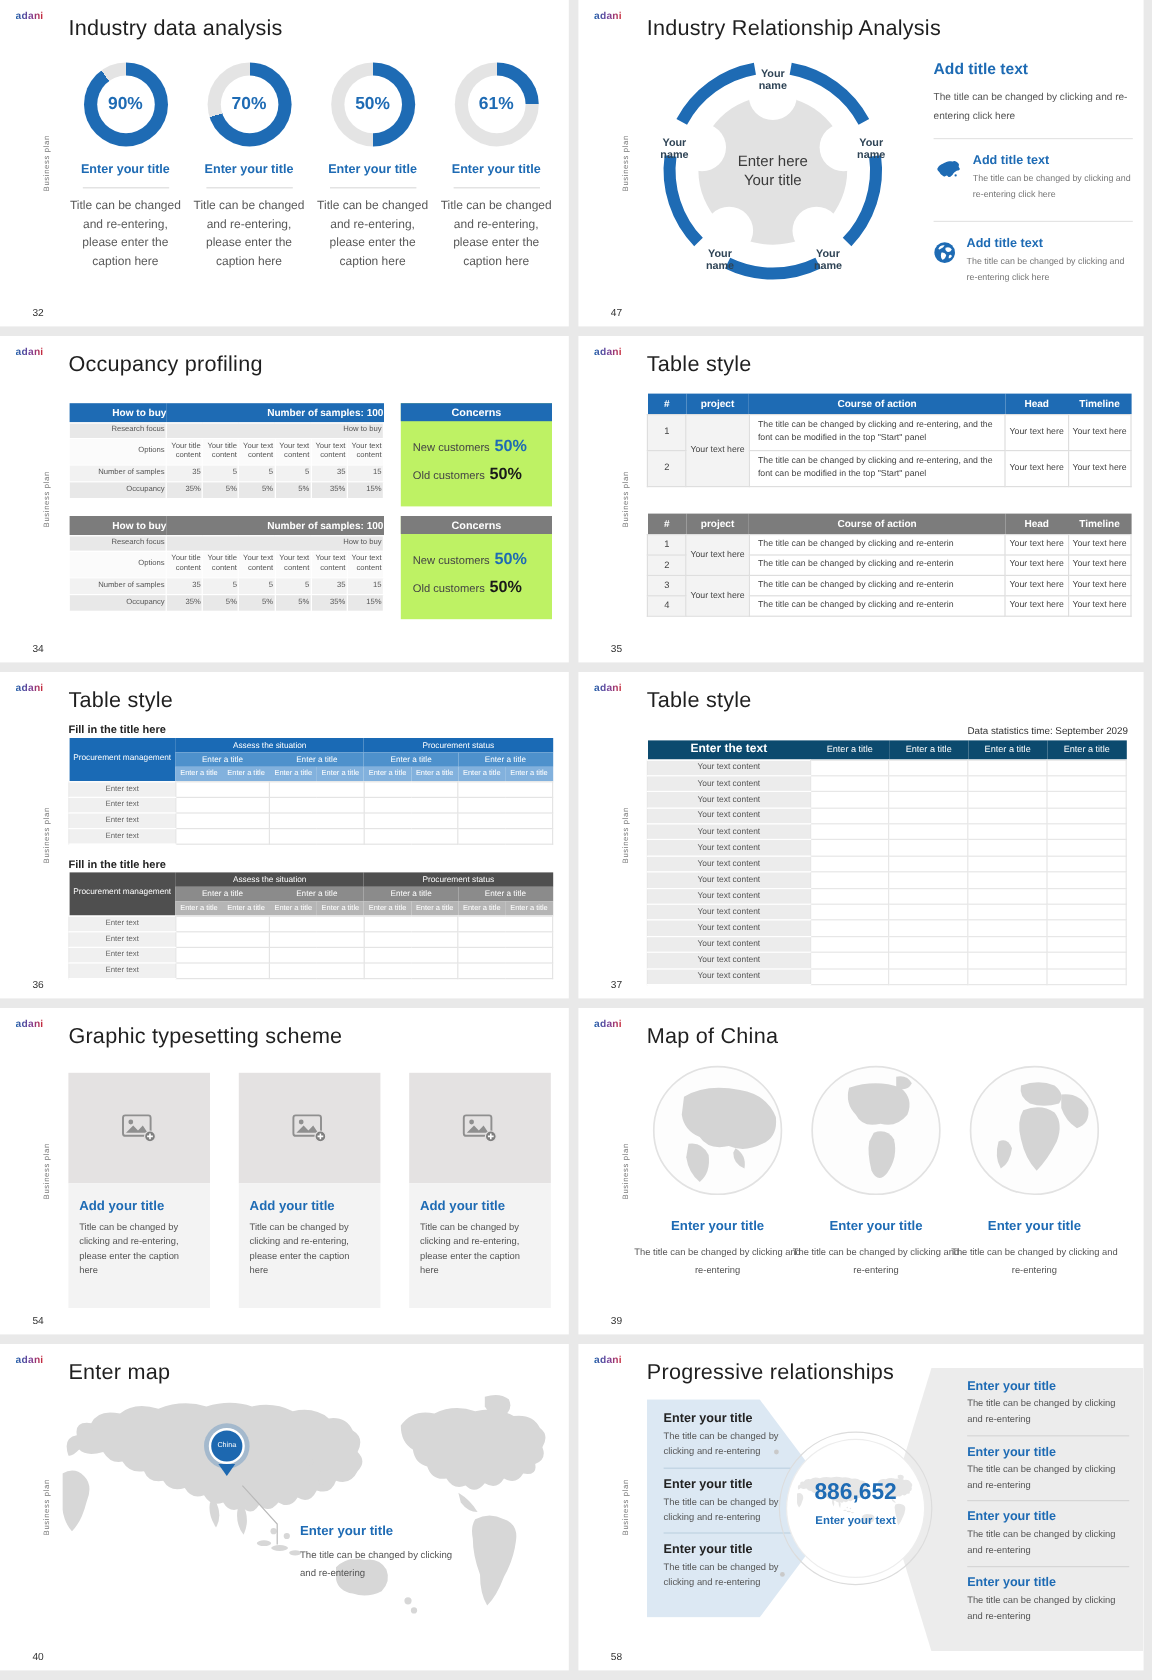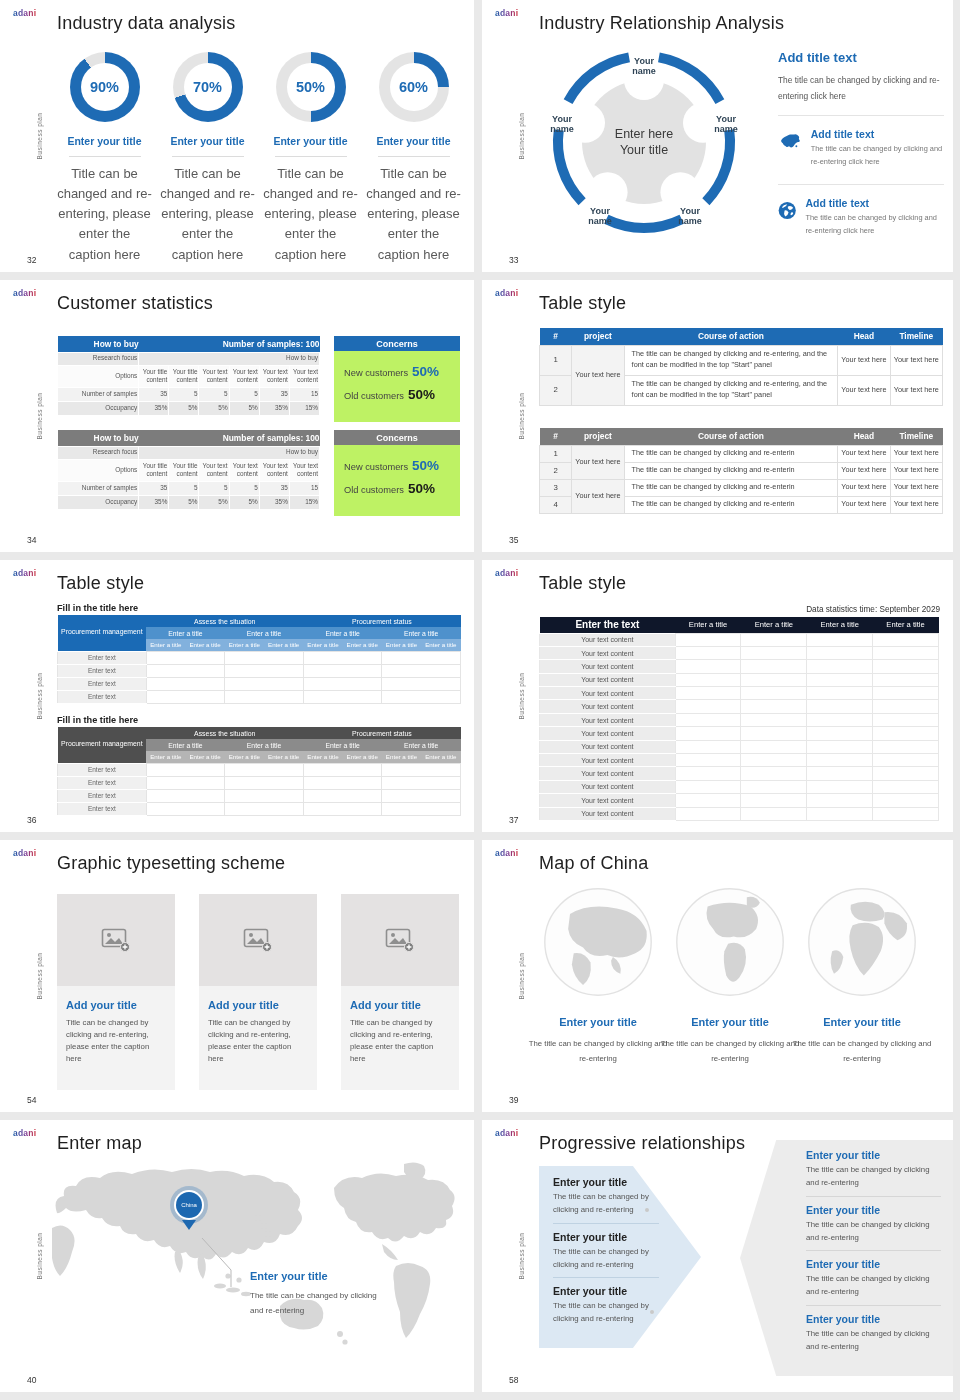--- a/index.html
+++ b/index.html
@@ -13,21 +13,21 @@
 .pgn{position:absolute;left:27px;bottom:7px;font-size:8.5px;font-weight:normal;color:#333}
 .stitle{position:absolute;left:57px;top:13px;font-size:18px;color:#1f1f1f;letter-spacing:.2px}
 .hidden-defs{position:absolute;width:0;height:0;overflow:hidden}
 
 .donut-grid{position:absolute;left:57px;top:52px;width:404px;display:flex;justify-content:space-between}
 .dcol{width:95px;text-align:center}
 .donut{width:70px;height:70px;border-radius:50%;margin:0 auto;position:relative}
 .hole{position:absolute;inset:11px;background:#fff;border-radius:50%;display:flex;align-items:center;justify-content:center;font-size:14.5px;font-weight:bold;color:#1e6bb4}
 .dc-title{margin-top:13px;font-size:10.5px;font-weight:bold;color:#1e6bb4}
 .dc-div{width:72px;height:1px;background:#dcdcdc;margin:9px auto 7px}
-.dc-cap{font-size:13px;color:#595959;line-height:1.55}
+.dc-cap{font-size:10px;color:#595959;line-height:1.55}
 
 .rel-svg{position:absolute;left:52px;top:34px}
 .c33-center{position:absolute;left:112px;top:126px;width:100px;text-align:center;font-size:12.5px;color:#3a3a3a;line-height:1.3}
 .nname{position:absolute;width:40px;text-align:center;font-size:9px;font-weight:bold;color:#2f4456;line-height:1.15}
 .col33{position:absolute;left:296px;top:50px;width:166px}
 .h33{font-size:13px;font-weight:bold;color:#1e6bb4}
 .p33{margin-top:8px;font-size:8.4px;color:#555;line-height:1.9}
 .hr33{height:1px;background:#e4e4e4;margin:10px 0 8px}
 .item33{display:flex;gap:9px;align-items:flex-start;padding:4px 0 6px}
 .it-h{font-size:10.5px;font-weight:bold;color:#1e6bb4}
@@ -74,21 +74,21 @@
 .t36 td.rl{font-size:6.5px;color:#666;background:#f0f0f0;border-color:#fff #e4e4e4}
 .t36.tb tr.g1 th,.t36.tb th.c0{background:#1a6ab5}
 .t36.tb tr.s1 th{background:#4e91cc}
 .t36.tb tr.s2 th{background:#82b1dd}
 .t36.tg tr.g1 th,.t36.tg th.c0{background:#4f4f4f}
 .t36.tg tr.s1 th{background:#8b8b8b}
 .t36.tg tr.s2 th{background:#b5b5b5}
 
 .note37{position:absolute;right:13px;top:45px;font-size:8.2px;color:#333}
 .t37{position:absolute;left:57px;top:57px;width:400px;border-collapse:collapse;text-align:center}
-.t37 th{background:#0f172a;color:#fff;height:16px}
+.t37 th{background:#0c4a6e;color:#fff;height:16px}
 .t37 th.f{width:34%;font-size:10px;font-weight:bold}
 .t37 th.c{font-size:7.6px;font-weight:normal}
 .t37 td{height:13.4px;border:1px solid #e7e7e7;background:#fff}
 .t37 td.f{background:#ececec;border-color:#fff #e7e7e7;font-size:7px;color:#555}
 
 .card{position:absolute;top:54px;width:118px;height:196px}
 .cimg{height:92px;background:#e4e2e2;display:flex;align-items:center;justify-content:center}
 .cbod{height:104px;background:#f3f3f3;padding:13px 9px}
 .ct{font-size:11px;font-weight:bold;color:#1e6bb4;margin-bottom:6px}
 .cc{font-size:7.8px;color:#555;line-height:1.55}
@@ -180,35 +180,35 @@
       <div class="dcol">
         <div class="donut" style="background: conic-gradient(rgb(30, 107, 180) 0deg, rgb(30, 107, 180) 50%, rgb(228, 228, 228) 50%, rgb(228, 228, 228) 100%);">
             <div class="hole">50%</div>
           </div>
         <div class="dc-title">Enter your title</div>
         <div class="dc-div"></div>
         <div class="dc-cap">Title can be changed and re-entering, please enter the caption here</div>
       </div>
       <div class="dcol">
         <div class="donut" style="background: conic-gradient(rgb(30, 107, 180) 0deg, rgb(30, 107, 180) 25%, rgb(228, 228, 228) 25%, rgb(228, 228, 228) 100%);">
-            <div class="hole">60%</div>
+            <div class="hole">61%</div>
           </div>
         <div class="dc-title">Enter your title</div>
         <div class="dc-div"></div>
         <div class="dc-cap">Title can be changed and re-entering, please enter the caption here</div>
       </div>
     </div>
   </div>
 
   <div class="slide">
     <div class="logo">adani</div>
     <div class="vtext">
         <span>Business plan</span>
       </div>
-    <div class="pgn">33</div>
+    <div class="pgn">47</div>
     <div class="stitle">Industry Relationship Analysis</div>
     <svg class="rel-svg" width="220" height="222" viewBox="0 0 220 222">
       <path d="M124.9 23.3 A86 86 0 0 1 185.9 67.6" fill="none" stroke="#1e6bb4" stroke-width="10"></path>
       <path d="M195.2 96 A86 86 0 0 1 171.9 167.7" fill="none" stroke="#1e6bb4" stroke-width="10"></path>
       <path d="M147.7 185.3 A86 86 0 0 1 72.3 185.3" fill="none" stroke="#1e6bb4" stroke-width="10"></path>
       <path d="M48.1 167.7 A86 86 0 0 1 24.8 96" fill="none" stroke="#1e6bb4" stroke-width="10"></path>
       <path d="M34.1 67.6 A86 86 0 0 1 95.1 23.3" fill="none" stroke="#1e6bb4" stroke-width="10"></path>
       <circle cx="110" cy="108" r="62" fill="#e2e2e2"></circle>
       <circle cx="110" cy="46" r="20" fill="#fff"></circle>
       <circle cx="169" cy="88.8" r="20" fill="#fff"></circle>
@@ -255,21 +255,21 @@
       </div>
     </div>
   </div>
 
   <div class="slide">
     <div class="logo">adani</div>
     <div class="vtext">
         <span>Business plan</span>
       </div>
     <div class="pgn">34</div>
-    <div class="stitle">Customer statistics</div>
+    <div class="stitle">Occupancy profiling</div>
 
     <table class="t34 top1 blueh">
       <colgroup>
           <col style="width:31%">
           <col span="6" style="width:11.5%">
         </colgroup>
       <tbody>
           <tr>
             <th>How to buy</th>
             <th colspan="6">Number of samples: 100</th>
@@ -869,17 +869,24 @@
       <div class="b41">
         <div class="bt41">Enter your title</div>
         <div class="bc41">The title can be changed by clicking and re-entering</div>
       </div>
       <div class="sepR"></div>
       <div class="b41">
         <div class="bt41">Enter your title</div>
         <div class="bc41">The title can be changed by clicking and re-entering</div>
       </div>
     </div>
+    <div class="circ41">
+      <svg class="cmap41" width="98" height="49" viewBox="0 0 410 205" fill="#d2d2d2">
+        <use href="#worldmap"></use>
+      </svg>
+      <div class="num41">886,652</div>
+      <div class="lab41">Enter your text</div>
+    </div>
     <div class="dot41a"></div>
     <div class="dot41b"></div>
   </div>
 
 </div>
 
 </body></html>

